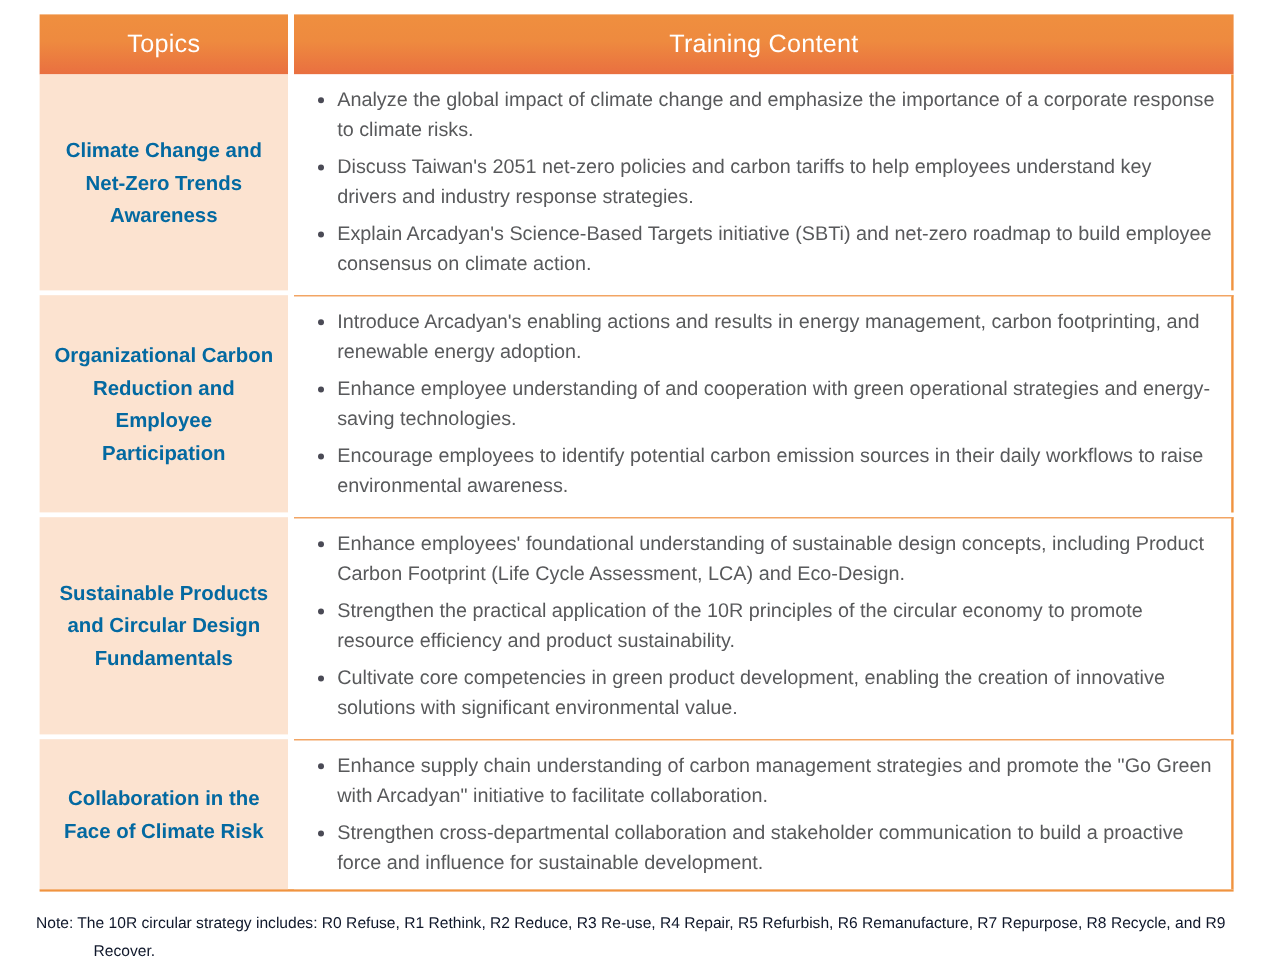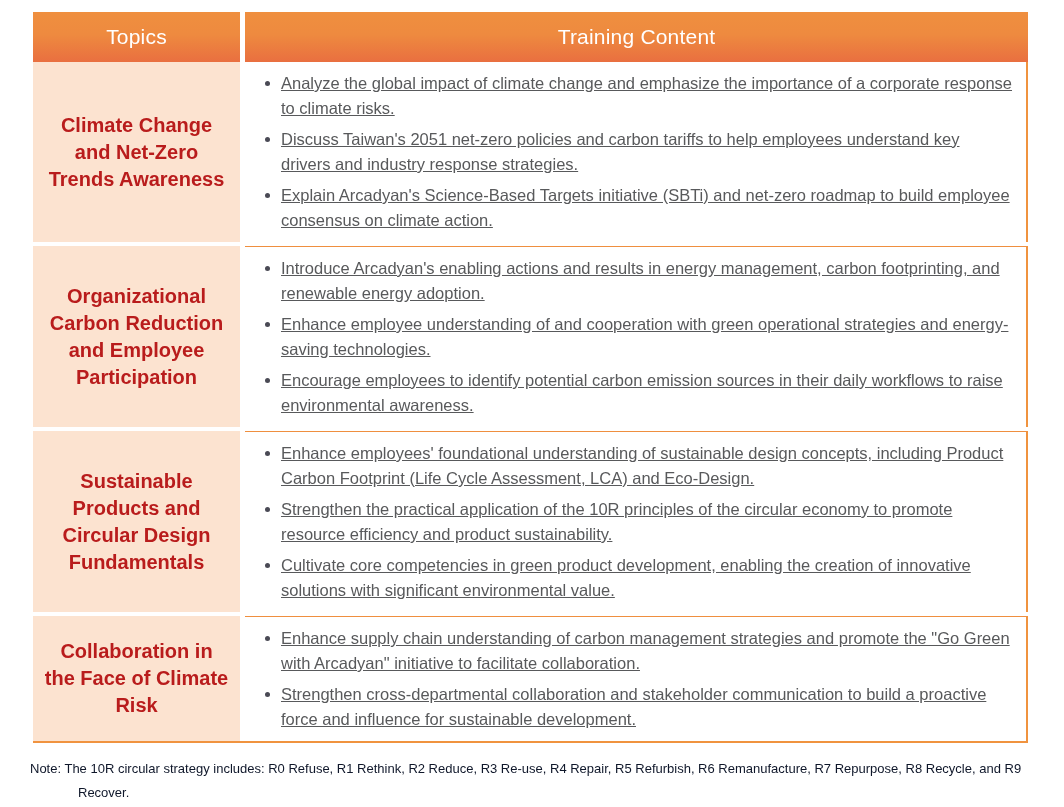--- a/index.html
+++ b/index.html
@@ -58,22 +58,22 @@
     width: 100%;
     gap: 5px;
     align-items: stretch;
   }
   .row + .row { margin-top: 4px; }
 
   .topic-cell {
     width: 207px;
     flex: 0 0 207px;
     background: #fce3d0;
-    color: #b91c1c;
-    font-size: 20px;
+    color: #0369a1;
+    font-size: 17px;
     font-weight: bold;
     line-height: 27px;
     display: flex;
     align-items: center;
     justify-content: center;
     text-align: center;
     padding: 6px 10px;
     box-sizing: border-box;
   }
 
@@ -96,21 +96,20 @@
     margin: 0;
     padding: 0;
     list-style: none;
   }
   ul.bullets li {
     position: relative;
     padding-left: 22px;
     font-size: 16.5px;
     line-height: 25px;
     color: #58595b;
-    text-decoration: underline;
   }
   ul.bullets li + li { margin-top: 6px; }
   ul.bullets li::before {
     content: "";
     position: absolute;
     left: 6px;
     top: 10px;
     width: 5px;
     height: 5px;
     border-radius: 50%;

